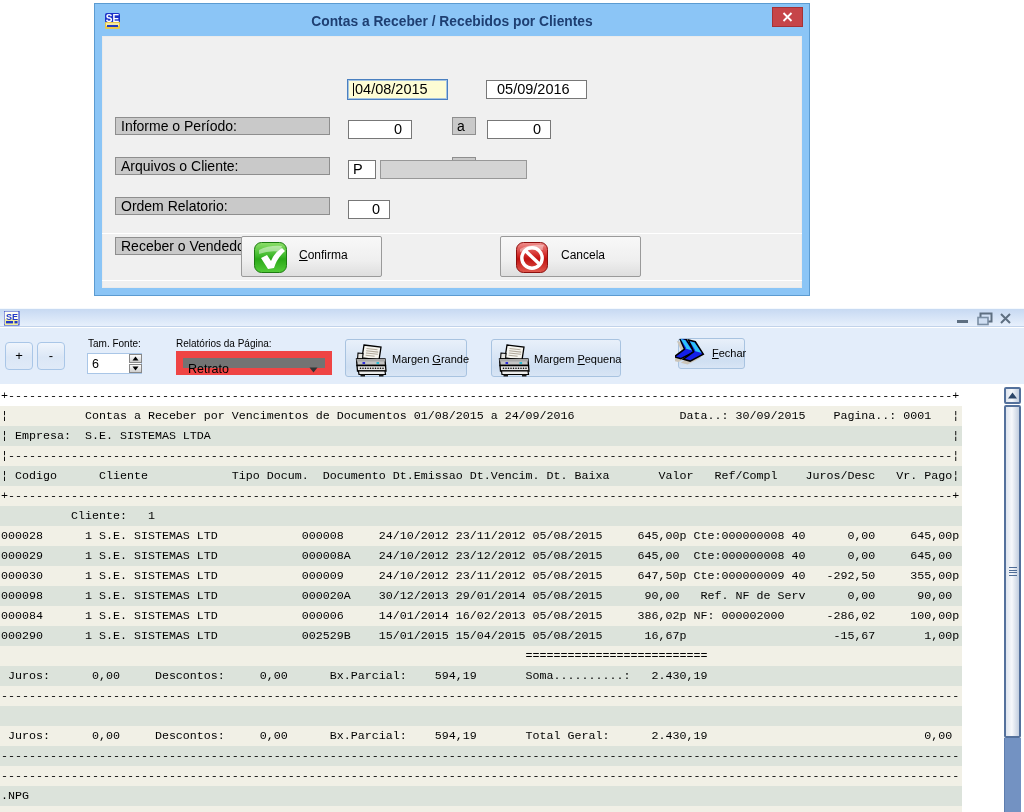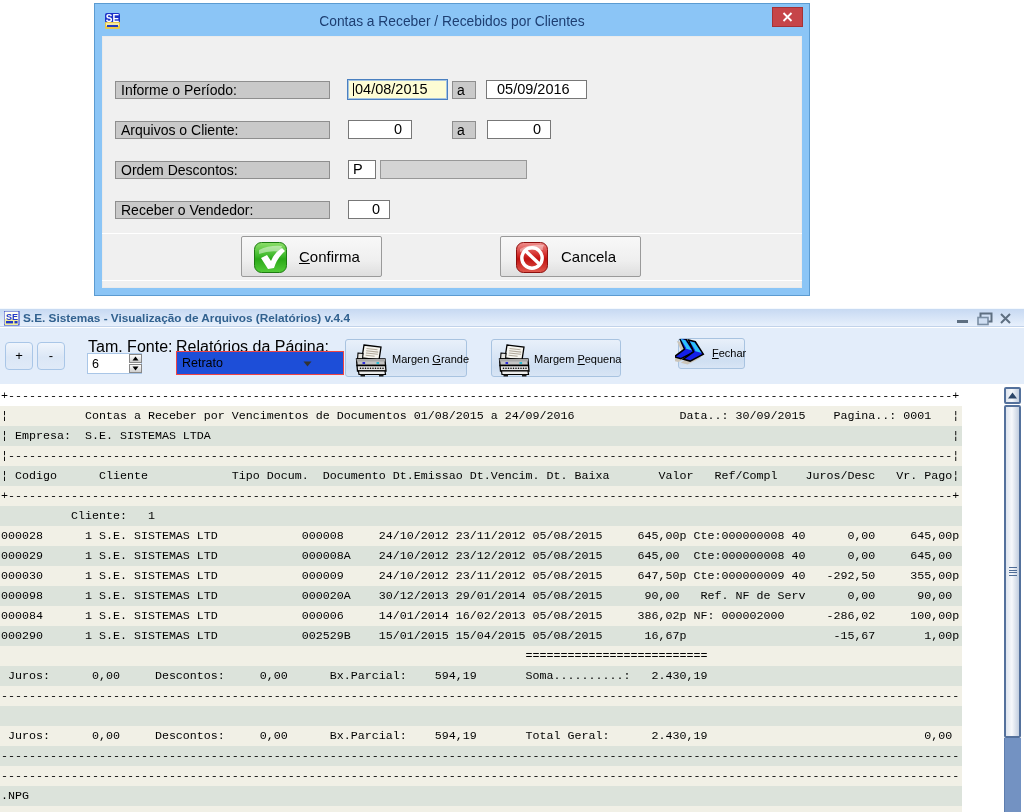--- a/index.html
+++ b/index.html
@@ -1,35 +1,35 @@
 <!DOCTYPE html>
 <html><head><meta charset="utf-8">
 <style>
 html,body{margin:0;padding:0;width:1024px;height:812px;background:#fff;overflow:hidden;
  font-family:"Liberation Sans",sans-serif;}
 *{box-sizing:border-box;}
 .a{position:absolute;}
 
 #dlg{left:94px;top:3px;width:716px;height:293px;background:#8bc5f6;border:1px solid #5b9bd1;}
-#dlgtitle{left:0;top:0;width:714px;height:30px;text-align:center;font-size:13.8px;color:#1e3f72;line-height:35px;}
+#dlgtitle{left:0;top:0;width:714px;height:30px;text-align:center;font-size:13.8px;color:#1e3f72;line-height:35px;font-weight:bold;}
 #dlgcontent{left:7px;top:32px;width:700px;height:252px;background:#f0f0f0;border:1px solid #ebebeb;}
 .lbl{background:#c9c9c9;border:1px solid #8e8e8e;height:18px;font-size:14px;color:#000;
- padding-left:5px;line-height:16px;}
+ padding-left:5px;line-height:16px;margin-top:36px;}
 .inp{background:#fff;border:1px solid #777;height:19px;font-size:14.5px;line-height:17px;padding:0 9px 0 4px;}
 .num{text-align:right;}
 #xbtn{left:677px;top:3px;width:31px;height:20px;background:#c64549;border:1px solid #a53236;}
 .hline{height:1px;background:#dcdcdc;border-bottom:1px solid #fff;}
 .btn{border:1px solid #9a9a9a;border-radius:2px;background:linear-gradient(#f8f8f8,#efefef 60%,#dedede);
- height:41px;font-size:15px;color:#000;}
+ height:41px;font-size:12px;color:#000;}
 
 #w2title{left:0;top:308px;width:1024px;height:19px;background:linear-gradient(#c7d9f2,#e7f0fc);
  border-top:1px solid #f4f9fe;border-bottom:1px solid #c2d3ea;}
 #toolbar{left:0;top:328px;width:1024px;height:56px;background:#e3edfa;}
 .tbtn{border:1px solid #a9c6e7;border-radius:4px;background:linear-gradient(#f0f5fc,#dbe7f6 55%,#e0eaf8);}
-.tlbl{font-size:16px;color:#000;}
+.tlbl{font-size:10px;color:#000;}
 .bigbtn span{white-space:nowrap;}
 .bigbtn{border:1px solid #a8c3e0;border-radius:3px;background:linear-gradient(#e8f0fa,#cfdff2 75%,#d8e5f5);}
 
 #report{left:0;top:386px;width:1024px;height:426px;background:#fff;}
 .band{left:0;width:962px;height:20px;}
 .cream{background:#f1f0e6;}
 .green{background:#dce3db;}
 #rpre{left:0;top:386px;margin:0;padding:0 0 0 1px;font-family:"Liberation Mono",monospace;
  font-size:11.665px;line-height:20px;color:#000;white-space:pre;}
 
@@ -57,21 +57,21 @@
 <div class="a" style="left:347px;top:79px;width:101px;height:21px;background:#fdfcd4;border:1px solid #4a80c0;box-shadow:inset 0 0 0 1px #a7c4e2;font-size:14.5px;line-height:19px;padding-left:7px">04/08/2015</div>
 <div class="a" style="left:353px;top:83px;width:1px;height:13px;background:#000"></div>
 <div class="a lbl" style="left:452px;top:81px;width:24px;padding-left:4px">a</div>
 <div class="a inp" style="left:486px;top:80px;width:101px;padding-left:10px">05/09/2016</div>
 
 <div class="a lbl" style="left:115px;top:121px;width:215px">Arquivos o Cliente:</div>
 <div class="a inp num" style="left:348px;top:120px;width:64px">0</div>
 <div class="a lbl" style="left:452px;top:121px;width:24px;padding-left:4px">a</div>
 <div class="a inp num" style="left:487px;top:120px;width:64px">0</div>
 
-<div class="a lbl" style="left:115px;top:161px;width:215px">Ordem Descontos:</div>
+<div class="a lbl" style="left:115px;top:161px;width:215px">Ordem Relatorio:</div>
 <div class="a inp" style="left:348px;top:160px;width:28px">P</div>
 <div class="a" style="left:380px;top:160px;width:147px;height:19px;background:#d4d4d4;border:1px solid #989898"></div>
 
 <div class="a lbl" style="left:115px;top:201px;width:215px">Receber o Vendedor:</div>
 <div class="a inp num" style="left:348px;top:200px;width:42px">0</div>
 
 <div class="a hline" style="left:102px;top:233px;width:700px"></div>
 <div class="a hline" style="left:102px;top:280px;width:700px"></div>
 
 <div class="a btn" style="left:241px;top:236px;width:141px">
@@ -109,21 +109,20 @@
 </div>
 
 <div id="w2title" class="a">
  <svg class="a" style="left:4px;top:2px" width="16" height="15" viewBox="0 0 16 15">
   <rect x="0" y="0" width="15" height="14" fill="#fffef0" stroke="#2239c8" stroke-width="1"></rect>
   <rect x="1" y="8" width="13" height="6" fill="#f2ee9a"></rect>
   <text x="8" y="8.5" font-size="9" font-weight="bold" fill="#2239c8" text-anchor="middle" font-family="Liberation Sans">SE</text>
   <rect x="2" y="10" width="7" height="2.4" fill="#2239c8"></rect>
       <rect x="10.5" y="10" width="3" height="2.4" fill="#2239c8"></rect>
  </svg>
- <span class="a" style="left:23px;top:2px;font-size:11.8px;font-weight:bold;color:#31618f">S.E. Sistemas - Visualização de Arquivos (Relatórios) v.4.4</span>
  <div class="a" style="left:957px;top:11px;width:11px;height:3px;background:#5e6f81"></div>
  <svg class="a" style="left:977px;top:3px" width="16" height="14" viewBox="0 0 16 14">
    <rect x="3.5" y="1.5" width="11" height="8" fill="none" stroke="#5e6f81" stroke-width="2"></rect>
    <rect x="1" y="5.5" width="10" height="7" fill="#cfdef2" stroke="#7b8ea4" stroke-width="1.6"></rect>
  </svg>
  <svg class="a" style="left:999px;top:3px" width="13" height="13" viewBox="0 0 13 13">
    <path d="M2 2 L11 11 M11 2 L2 11" stroke="#5e6f81" stroke-width="2"></path>
  </svg>
 </div>
 <div id="toolbar" class="a"></div>
@@ -137,21 +136,21 @@
         <path d="M5.5 1.5 L8.5 5.5 L2.5 5.5 z" fill="#000"></path>
       </svg>
     </div>
   <div class="a" style="left:41px;top:10px;width:13px;height:9px;background:linear-gradient(#fdfdfd,#cfcfcf);border:1px solid #888;line-height:0">
       <svg style="display:block" width="11" height="7" viewBox="0 0 11 7">
         <path d="M5.5 5.5 L8.5 1.5 L2.5 1.5 z" fill="#000"></path>
       </svg>
     </div>
 </div>
 <div class="a tlbl" style="left:176px;top:338px">Relatórios da Página:</div>
-<div class="a" style="left:176px;top:351px;width:168px;height:24px;background:#1d4ed8;border:1px solid #ef4444">
+<div class="a" style="left:176px;top:351px;width:156px;height:24px;background:#737373;border:7px solid #ef4444">
   <span class="a" style="left:5px;top:4px;font-size:12.5px">Retrato</span>
   <svg class="a" style="left:126px;top:9px" width="9" height="6" viewBox="0 0 9 6">
       <path d="M0.5 0.5 L8.5 0.5 L4.5 5.5 z" fill="#333"></path>
     </svg>
 </div>
 
 <svg width="0" height="0">
     <defs>
  <g id="printer">
   <path d="M10 2 L27 4 L25 17 L8 15 z" fill="#f6f5ef" stroke="#000" stroke-width="1.3"></path>

